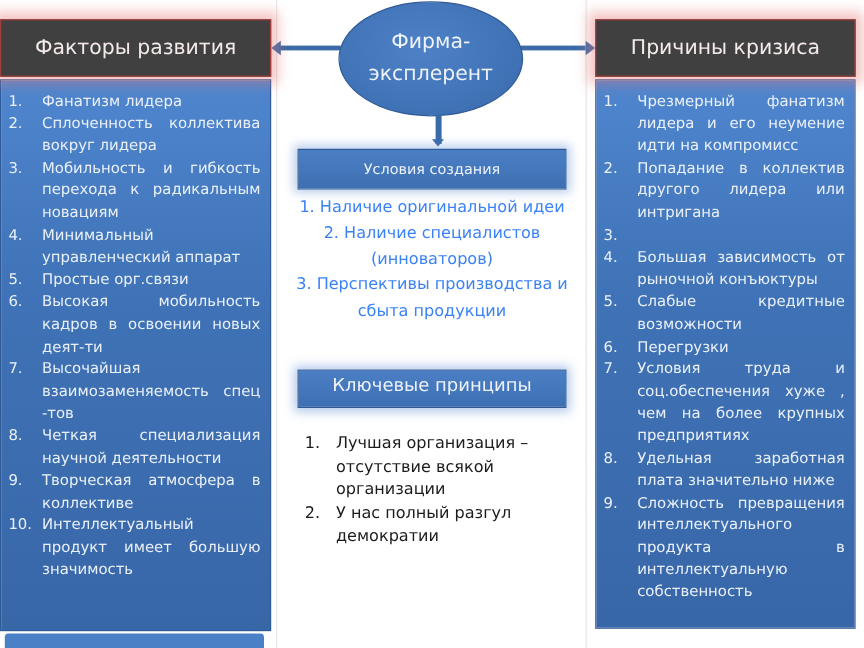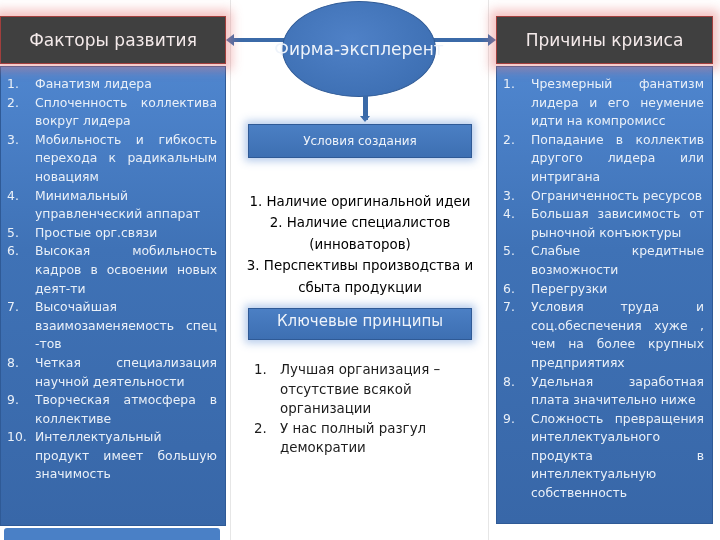--- a/index.html
+++ b/index.html
@@ -44,21 +44,21 @@
     background: #4a80c6; border-radius: 3px 3px 0 0;
   }
 
   
   .ellipse {
     position: absolute; left: 282px; top: 1px; width: 154px; height: 96px;
     border-radius: 50%;
     background: radial-gradient(ellipse at 45% 40%, #4f81c7 0%, #3f71b5 70%, #36649f 100%);
     border: 1px solid #2f5a96;
     color: #eef3fa; font-size: 17px; line-height: 27px;
-    display: flex; align-items: center; justify-content: center;
+    display: flex; flex-direction: column; align-items: center; justify-content: center;
     text-align: center;
   }
   .arrow-h {
     position: absolute; top: 38px; height: 4px; background: #3b6aa8;
   }
   .arrow-left { left: 232px; width: 52px; }
   .arrow-right { left: 434px; width: 54px; }
   .arrowhead-left {
     position: absolute; left: 226px; top: 34px; width: 0; height: 0;
     border-top: 6px solid transparent; border-bottom: 6px solid transparent;
@@ -83,21 +83,21 @@
     background: linear-gradient(180deg, #4b7fc4 0%, #3d6fb2 100%);
     border: 1px solid #2f5a96;
     color: #eef3fa; text-align: center;
     box-shadow: 0 0 8px 3px rgba(90,140,210,0.45);
   }
   .box-conditions { top: 124px; height: 34px; font-size: 12px; line-height: 32px; }
   .box-principles { top: 308px; height: 32px; font-size: 15px; line-height: 21px; padding-top: 2px; }
 
   .conditions-text {
     position: absolute; left: 246px; top: 163px; width: 228px;
-    color: #000000; font-size: 13.4px; line-height: 21.4px; text-align: center; margin-top: 28px;
+    color: #3b82f6; font-size: 13.4px; line-height: 21.4px; text-align: center;
   }
   .principles-list {
     position: absolute; left: 252px; top: 360px; width: 222px;
     color: #1c1c1c; font-size: 13.4px; line-height: 19.5px;
     list-style: none;
   }
   .principles-list li { display: flex; }
   .principles-list .num { width: 28px; flex: 0 0 28px; padding-left: 2px; }
   .principles-list .txt { flex: 1; }
 
@@ -207,21 +207,20 @@
       <li>
           <span class="num">1.</span>
           <span class="txt">Чрезмерный фанатизм лидера и его неумение идти на компромисс</span>
         </li>
       <li>
           <span class="num">2.</span>
           <span class="txt">Попадание в коллектив другого лидера или интригана</span>
         </li>
       <li>
           <span class="num">3.</span>
-          <span class="txt">Ограниченность ресурсов</span>
         </li>
       <li>
           <span class="num">4.</span>
           <span class="txt">Большая зависимость от рыночной конъюктуры</span>
         </li>
       <li>
           <span class="num">5.</span>
           <span class="txt">Слабые кредитные возможности</span>
         </li>
       <li>

